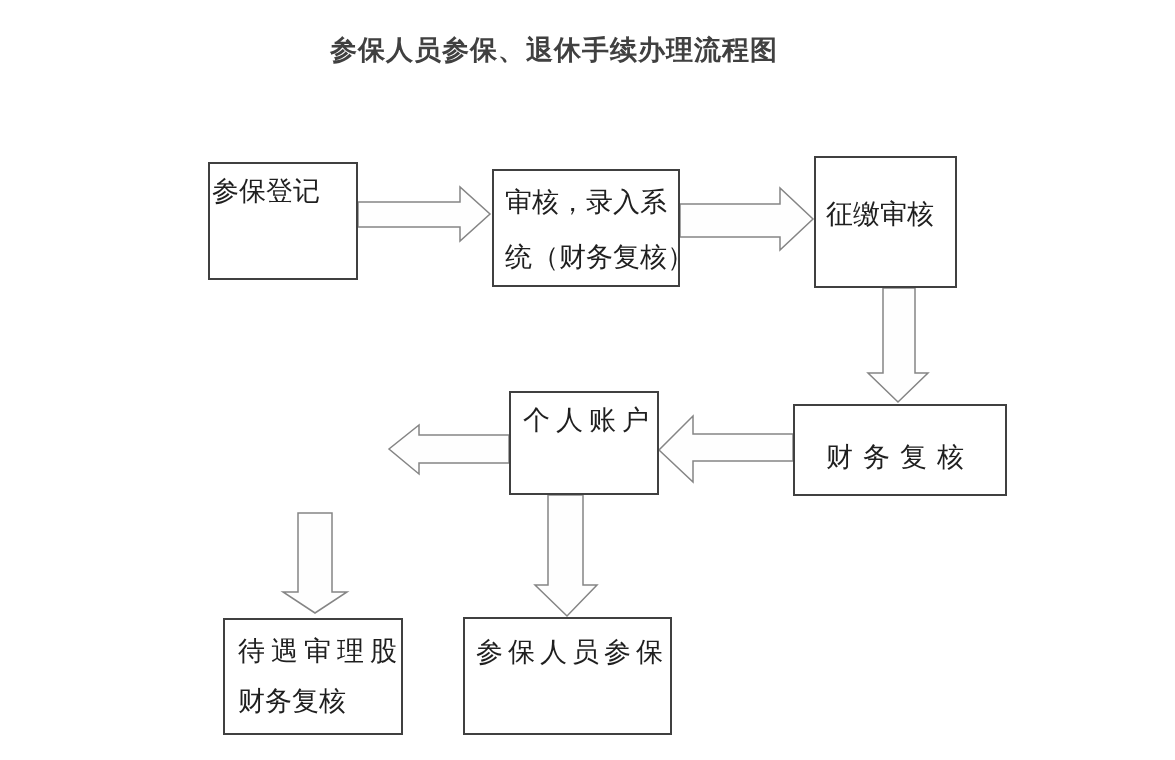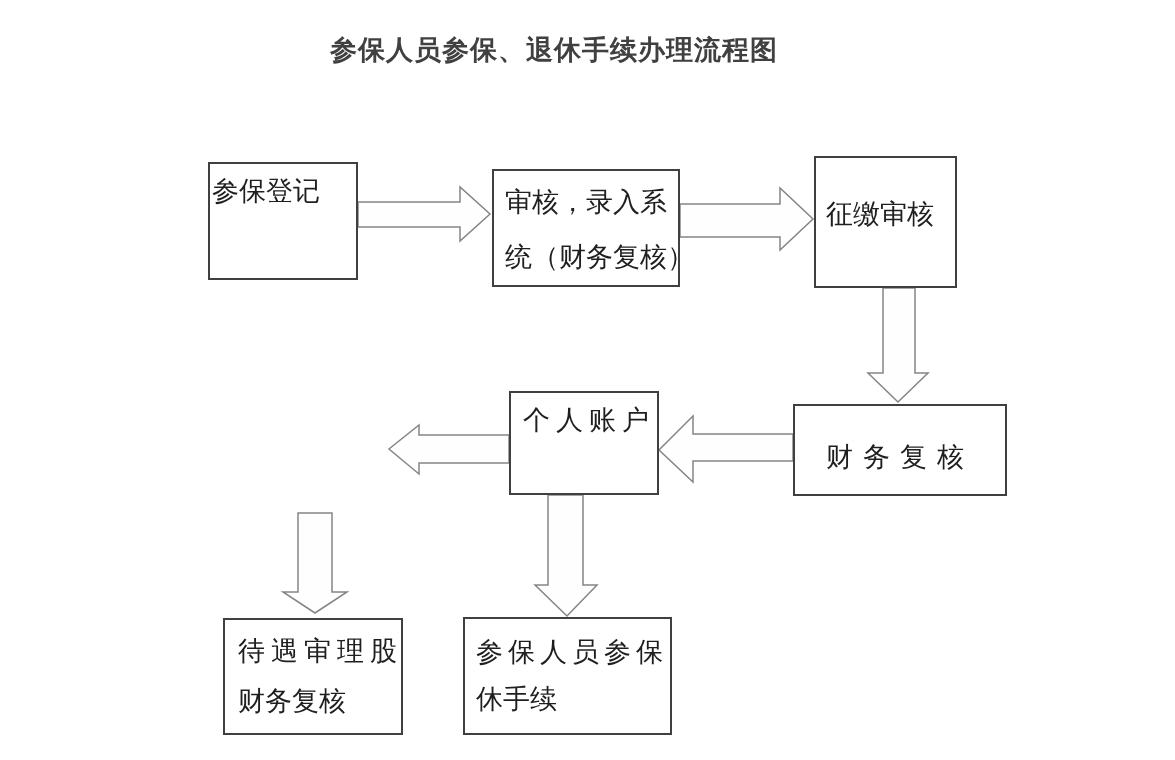--- a/index.html
+++ b/index.html
@@ -100,16 +100,15 @@
   </div>
 
 
   <div class="box b7">
     <span class="line justified">待遇审理股</span>
     <span class="line">财务复核</span>
   </div>
 
   <div class="box b8">
     <span class="line justified">参保人员参保</span>
-    <span class="line">休手续</span>
   </div>
 
 </div>
 
 </body></html>

